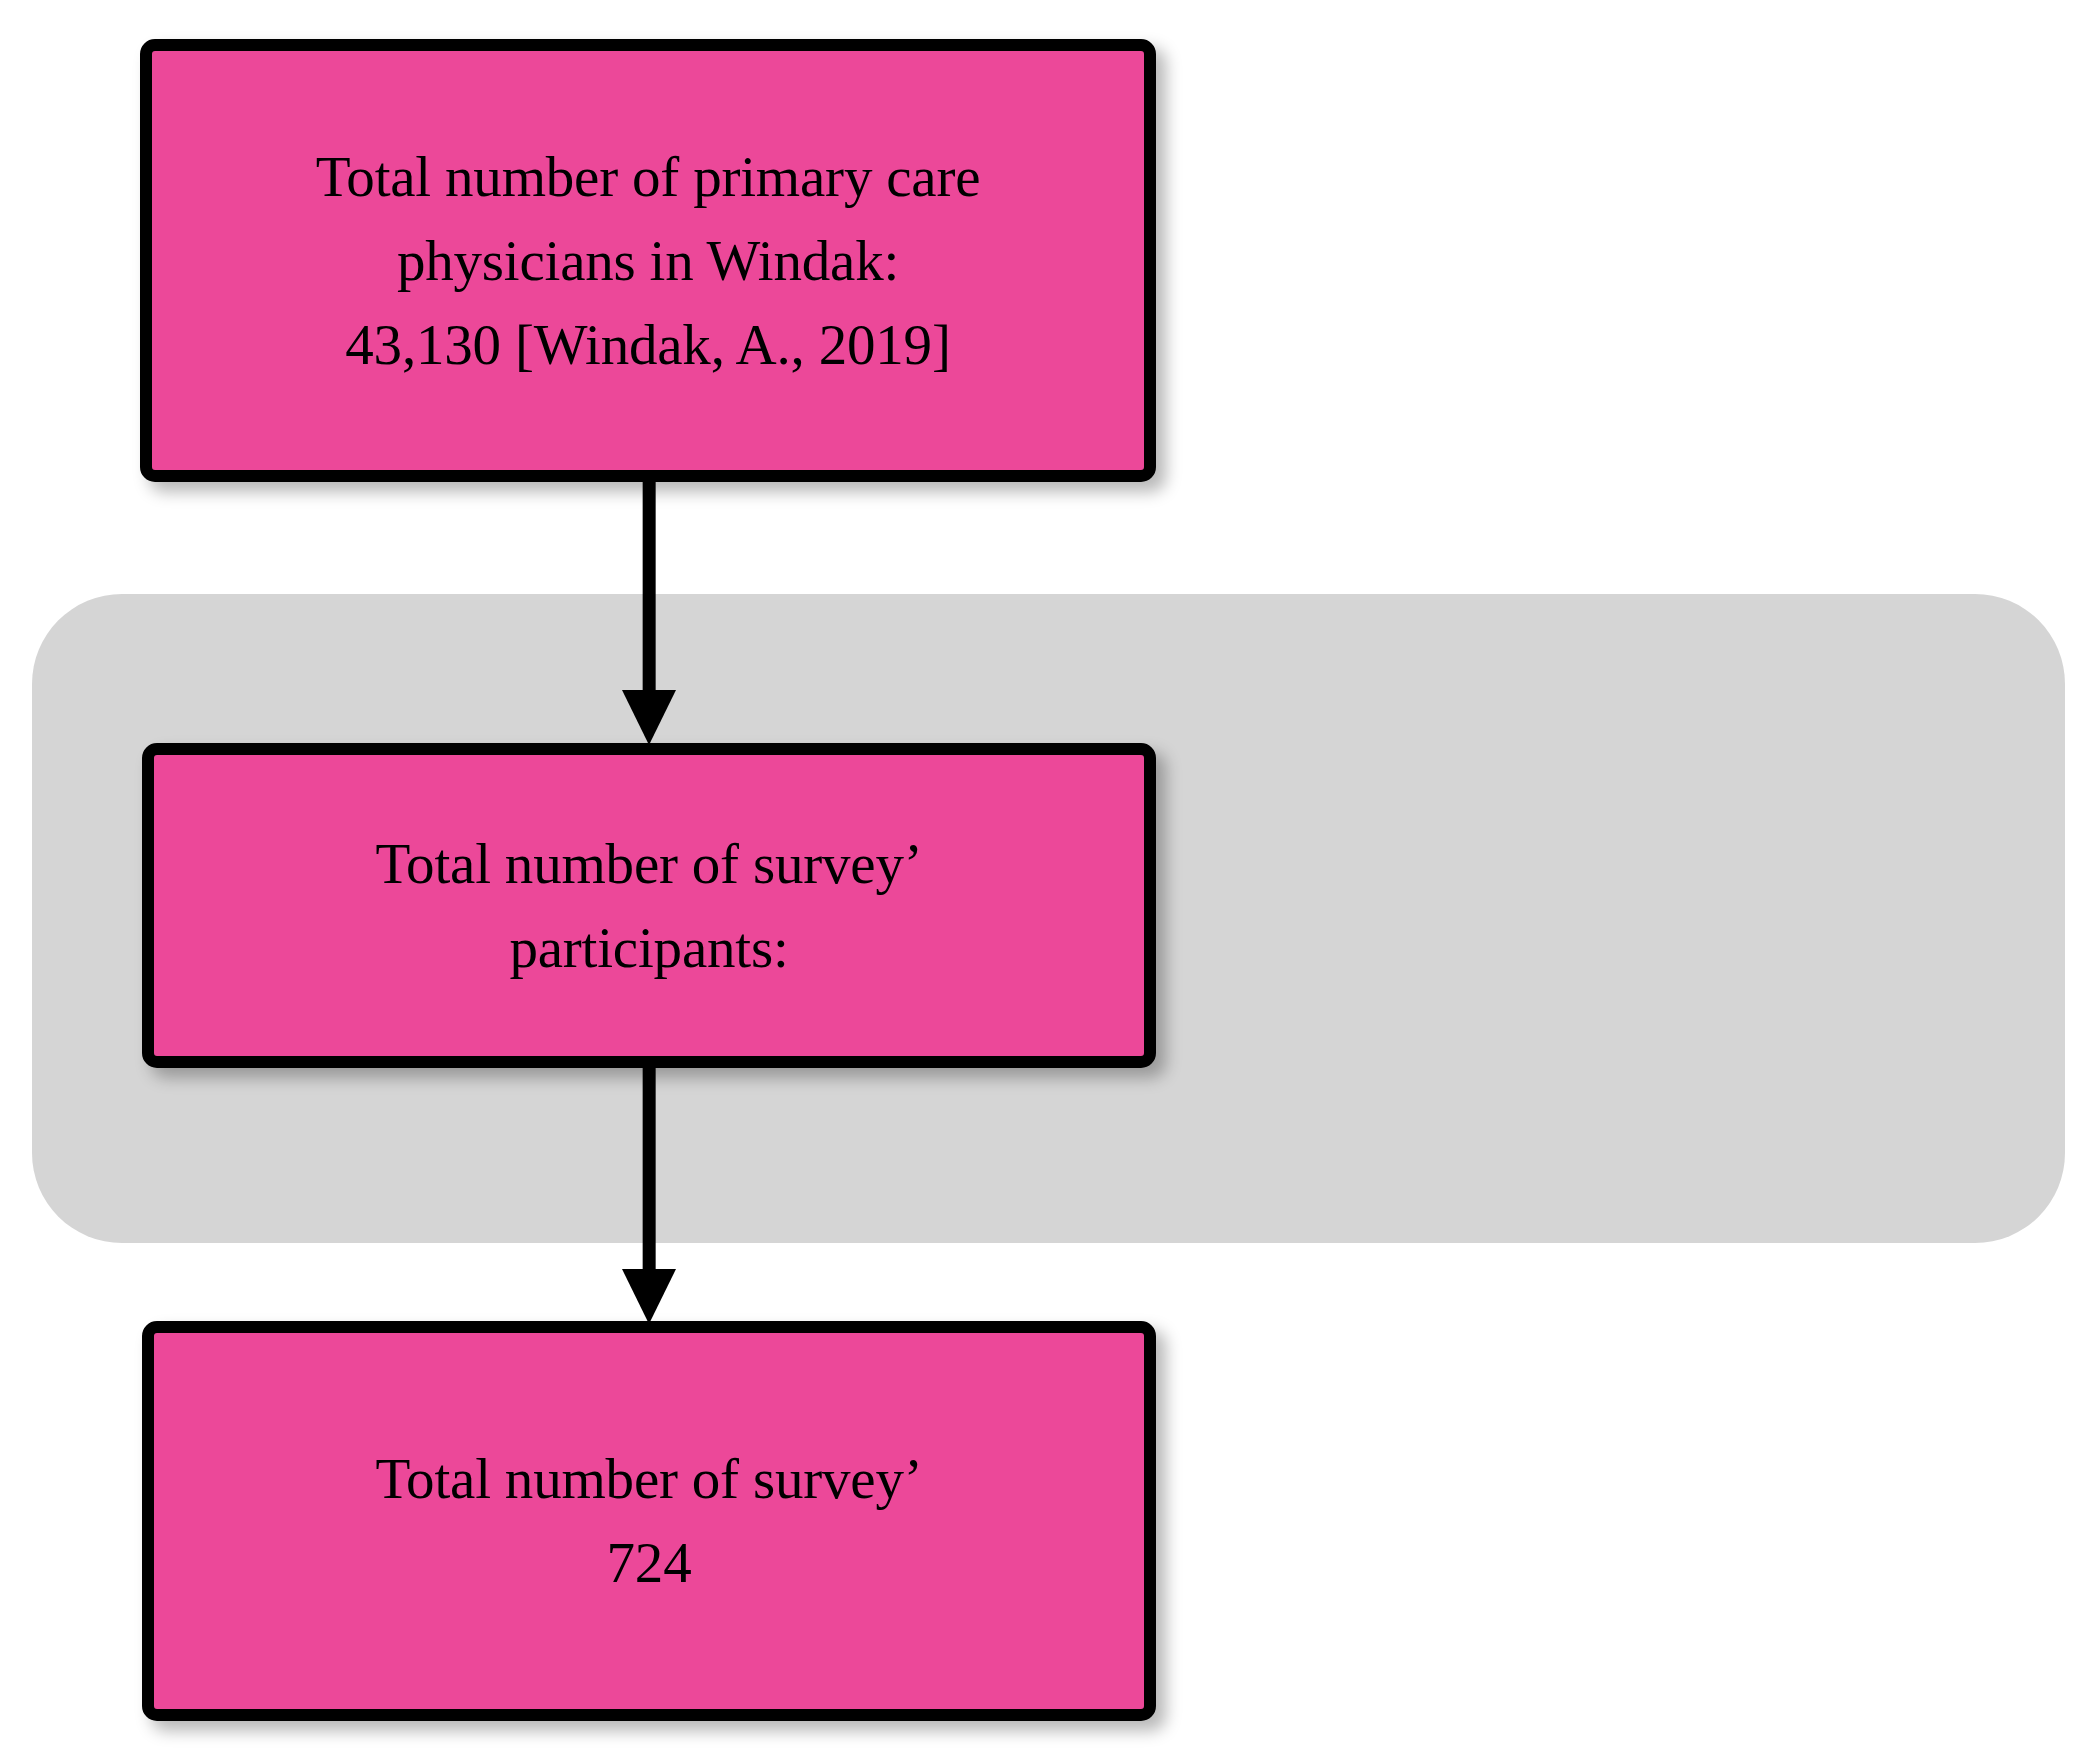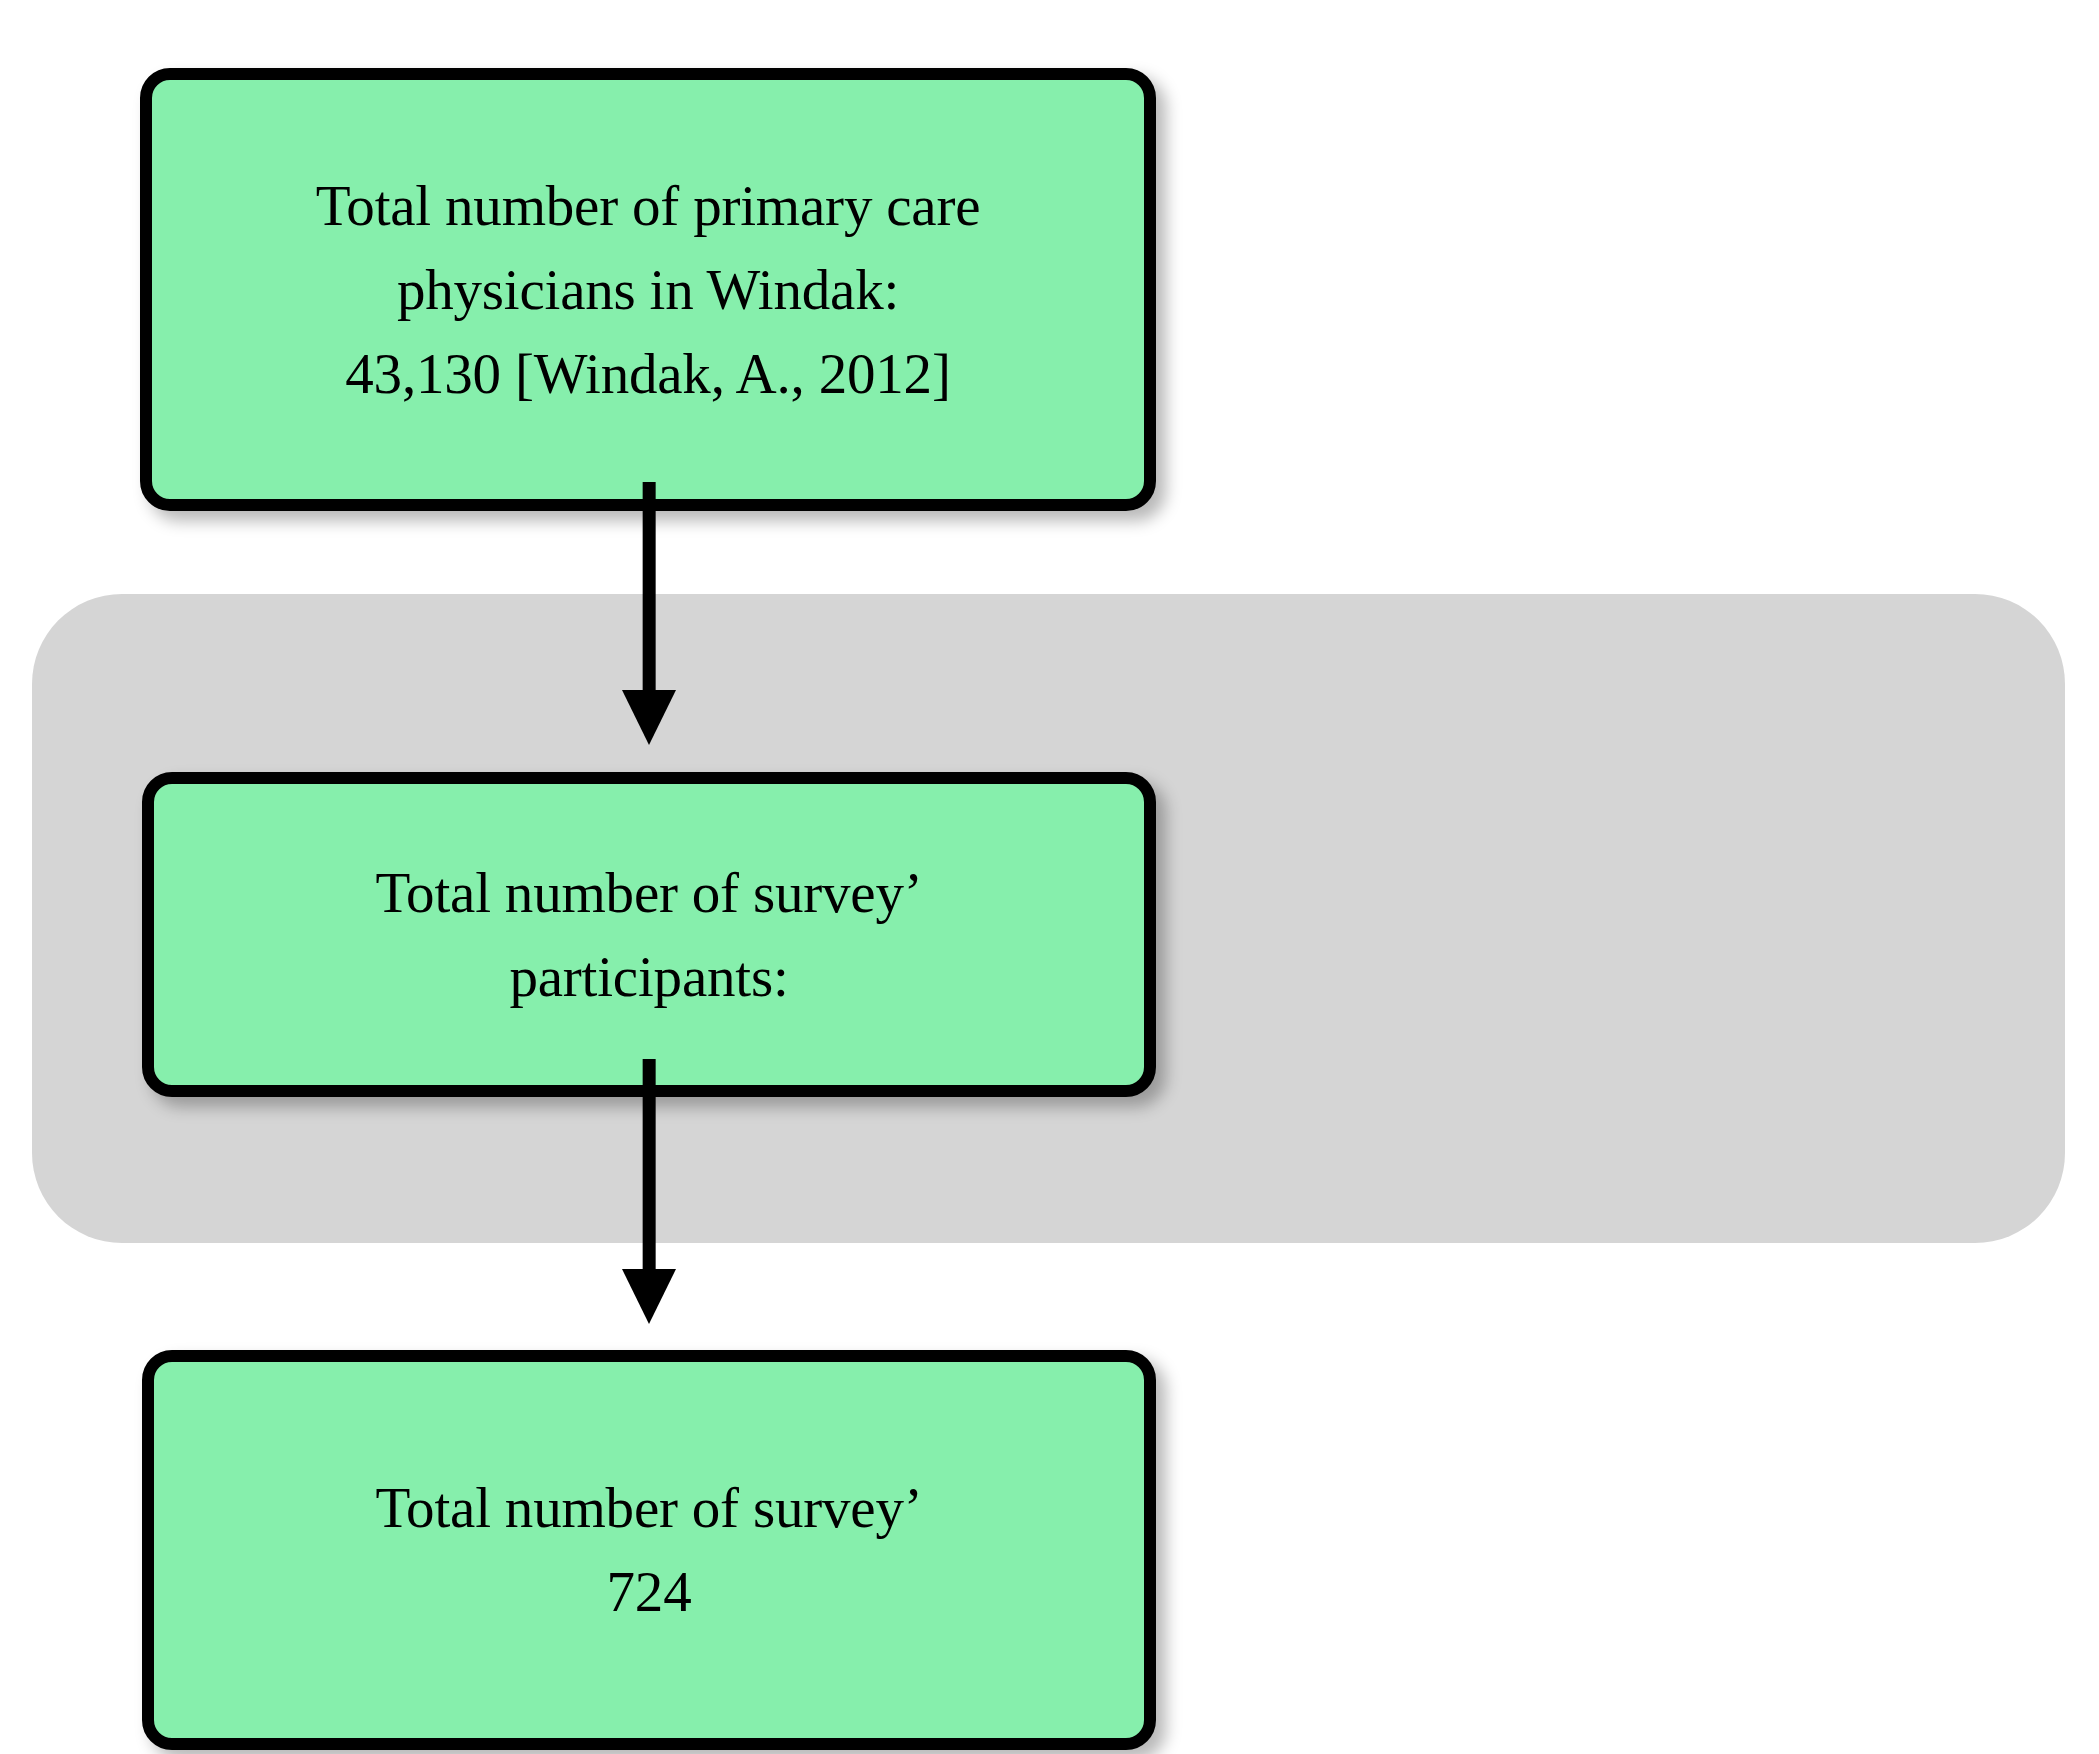--- a/index.html
+++ b/index.html
@@ -25,29 +25,28 @@
     width: 2033px;
     height: 649px;
     background: #d5d5d5;
     border-radius: 90px;
     box-sizing: border-box;
   }
 
   
   .flow-box {
     position: absolute;
-    background: #86efac;
+    background: #ec4899;
     border: 12.7px solid #000000;
-    border-radius: 30px;
+    border-radius: 15px;
     box-sizing: border-box;
     display: flex;
     align-items: center;
     justify-content: center;
     box-shadow: 9.8px 9.8px 15.7px rgba(0,0,0,0.28);
-    margin-top: 29px;
   }
   .flow-box .box-text {
     text-align: center;
     font-size: 57px;
     line-height: 84px;
     letter-spacing: -0.2px;
     padding: 0 25.5px;
   }
   .flow-box .line { display: block; white-space: nowrap; }
   .bold { font-weight: normal; }
@@ -100,21 +99,21 @@
 
 <div id="canvas">
 
   <div class="grey-panel"></div>
 
 
   <div class="flow-box" id="box-1">
     <div class="box-text">
       <span class="line">Total number of primary care</span>
       <span class="line">physicians in Windak:</span>
-      <span class="line"><span class="bold">43,130</span><span> [Windak, A., 2012]</span></span>
+      <span class="line"><span class="bold">43,130</span><span> [Windak, A., 2019]</span></span>
     </div>
   </div>
 
   <div class="arrow" id="arrow-1">
     <div class="shaft"></div>
     <div class="head"></div>
   </div>
 
   <div class="flow-box" id="box-2">
     <div class="box-text">

